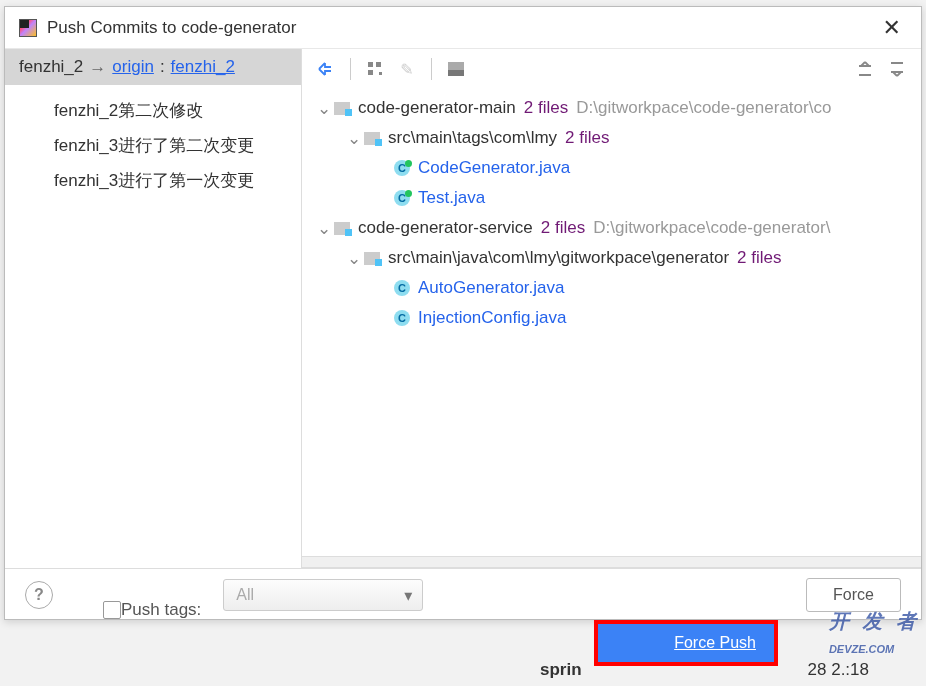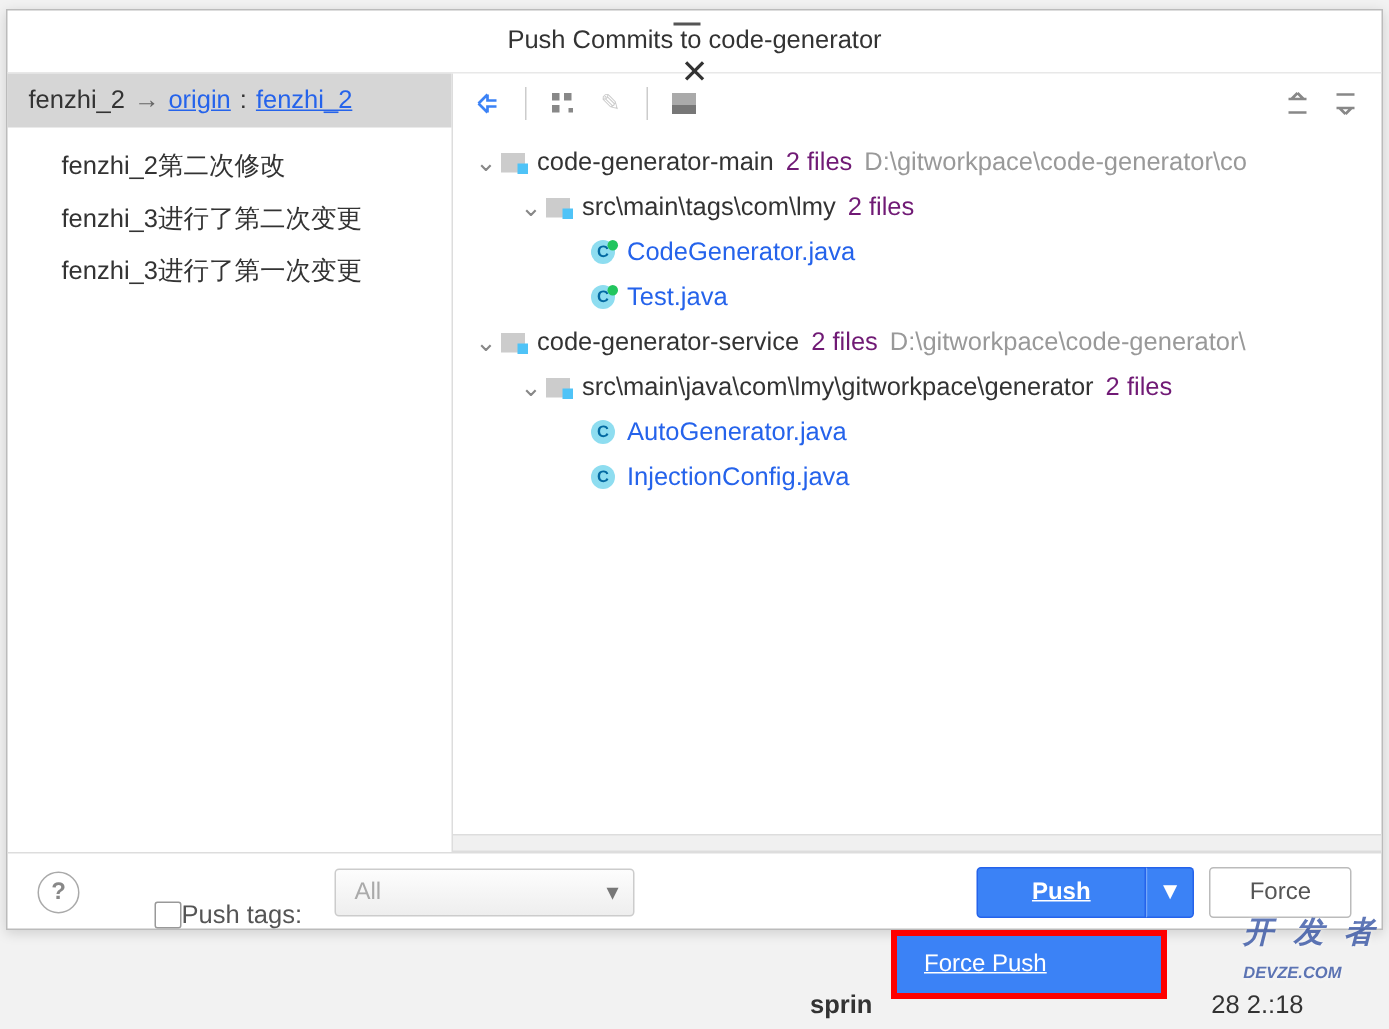--- a/index.html
+++ b/index.html
@@ -21,24 +21,23 @@
       left: 4px;
       width: 918px;
       height: 614px;
       background: #fff;
       border: 1px solid #bbb;
       box-shadow: 0 2px 8px rgba(0,0,0,0.15);
     }
     .title-bar {
       display: flex;
       align-items: center;
-      padding: 8px 3px;
+      padding: 8px 14px;
       height: 42px;
       border-bottom: 1px solid #e8e8e8;
-      flex-direction: column;
     }
     .title-icon {
       width: 18px;
       height: 18px;
       margin-right: 10px;
       background: linear-gradient(135deg, #ff4d7d 0%, #ff4d7d 30%, #c084fc 50%, #fbbf24 100%);
       border: 1px solid #555;
       position: relative;
     }
     .title-icon::before {
@@ -82,21 +81,21 @@
     }
     .branch-name { color: #333; }
     .arrow { color: #666; }
     .origin-link {
       color: #2563eb;
       text-decoration: underline;
       cursor: pointer;
     }
     .colon { color: #333; }
     .commits-list {
-      padding: 8px 0;
+      padding: 8px 13px;
     }
     .commit-item {
       padding: 6px 14px 6px 36px;
       font-size: 17px;
       color: #333;
       cursor: pointer;
     }
     .right-pane {
       flex: 1;
       border-left: 1px solid #ddd;
@@ -320,20 +319,21 @@
       border: 4px solid #ff0000;
       background: #fff;
       z-index: 100;
     }
     .dropdown-item {
       background: #3b82f6;
       color: #fff;
       padding: 10px 18px;
       font-size: 16px;
       cursor: pointer;
+      text-align: right;
     }
     .dropdown-item span { text-decoration: underline; }
     .watermark {
       position: absolute;
       bottom: 6px;
       left: 540px;
       font-size: 17px;
       color: #333;
       display: flex;
       align-items: baseline;
@@ -472,26 +472,20 @@
   <div class="button-bar">
     <div class="help-btn">?</div>
     <label class="checkbox-label">
       <div class="checkbox"></div>
       <span>Push tags:</span>
     </label>
     <div class="tags-select">
       <span>All</span>
     </div>
     <div class="btn-spacer"></div>
-    <div class="push-btn-group">
-      <button class="push-btn">
-          <span>Push</span>
-        </button>
-      <div class="push-dropdown">▼</div>
-    </div>
     <button class="cancel-btn">Force</button>
   </div>
 </div>
 
 <div class="dropdown-menu">
   <div class="dropdown-item">
     <span>Force Push</span>
   </div>
 </div>
 

